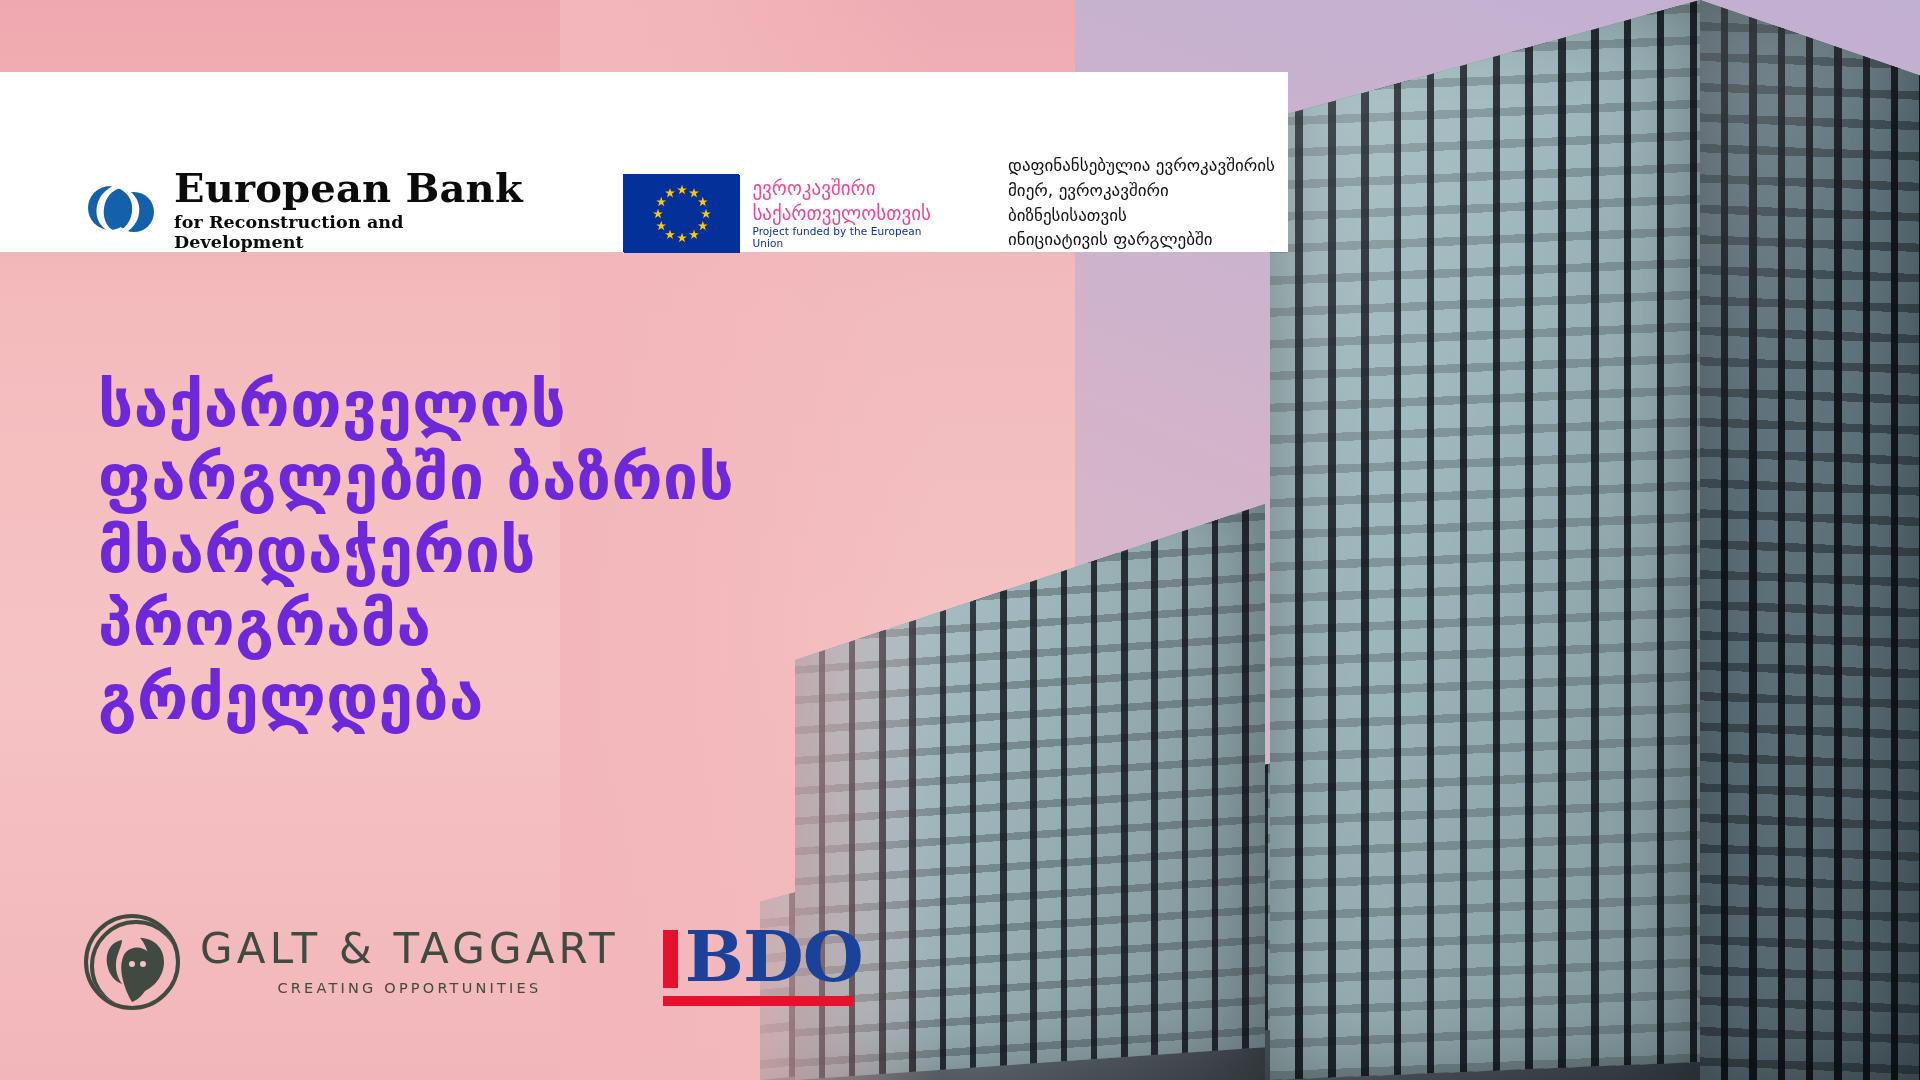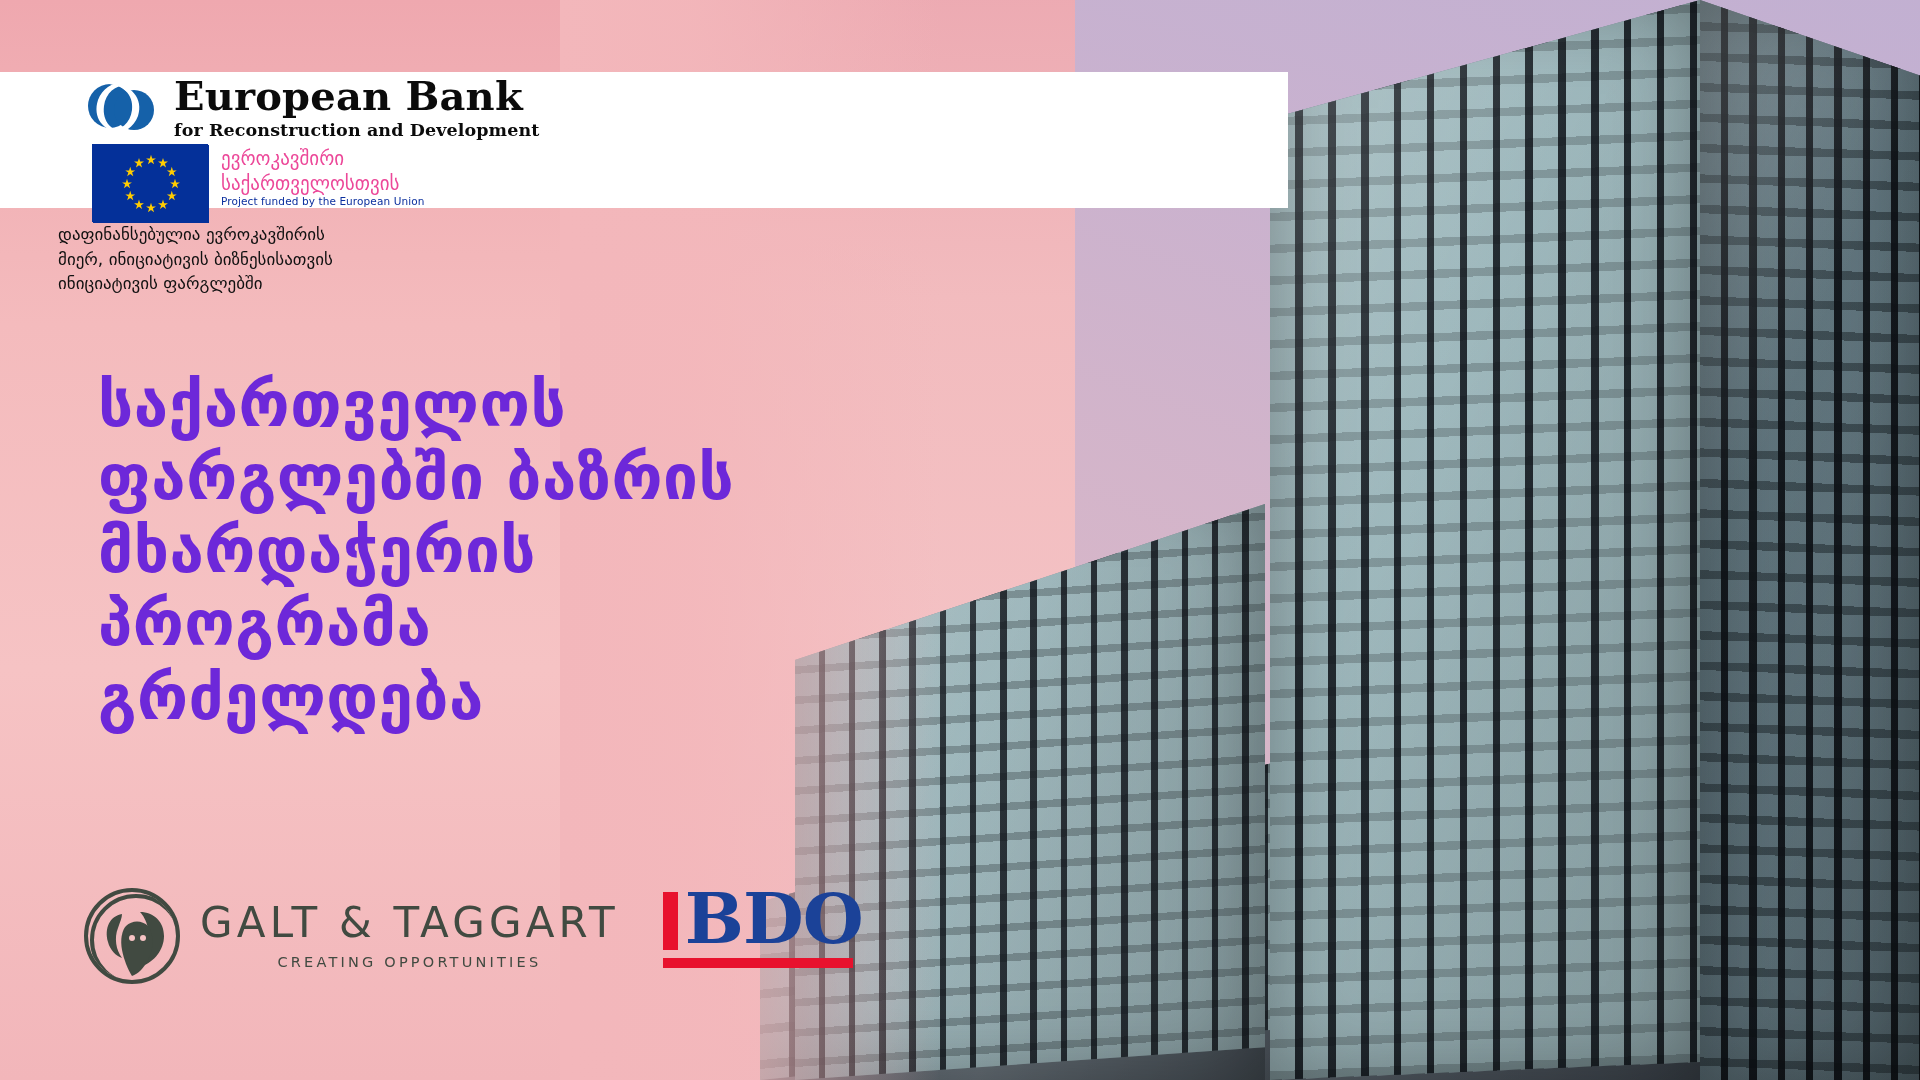--- a/index.html
+++ b/index.html
@@ -123,25 +123,24 @@
     background:linear-gradient(90deg,#f3b7bb 0%, rgba(243,183,187,.85) 35%, rgba(243,183,187,0) 100%);
     pointer-events:none;
   }
   #left-flat {
     position:absolute; left:0; top:0; width:620px; height:100%;
     background:linear-gradient(180deg,#efa8af 0%,#f4bbbd 30%,#f6c3c4 62%,#f2b6ba 100%);
   }
 
   
   #logo-bar {
-    position:absolute; left:0; top:72px; width:1288px; height:136px;
+    position:absolute; left:0; top:72px; width:1288px; height:180px;
     background:#ffffff;
-    display:flex; align-items:flex-start;
+    display:flex; align-items:flex-end;
     z-index:20;
-    flex-direction:column;
   }
 
   
   #ebrd { display:flex; align-items:center; margin-left:86px; }
   #ebrd-mark { width:72px; height:72px; position:relative; flex:none; }
   #ebrd-text { margin-left:16px; }
   #ebrd-line1 {
     font-family:"DejaVu Serif","Liberation Serif",serif;
     font-weight:700; font-size:40px; color:#0b0b0b; letter-spacing:.2px; line-height:1.02;
   }
@@ -178,21 +177,21 @@
     color:#6d28d9;
   }
   #headline .hl {
     font-size:62px; line-height:1.18; font-weight:700; letter-spacing:.5px;
     font-family:"DejaVu Sans","Liberation Sans",sans-serif;
     white-space:nowrap;
   }
 
   
   #bottom-logos {
-    position:absolute; left:84px; bottom:96px; display:flex; align-items:flex-start; z-index:15;
+    position:absolute; left:84px; bottom:70px; display:flex; align-items:flex-end; z-index:15;
   }
   #gt { display:flex; align-items:center; }
   #gt-mark {
     width:96px; height:96px; border-radius:50%; border:4px solid #414a41;
     position:relative; flex:none; overflow:hidden;
   }
   #gt-text { margin-left:20px; }
   #gt-name {
     font-size:42px; font-weight:400; color:#414a41; letter-spacing:4.2px;
     font-family:"DejaVu Sans","Liberation Sans",sans-serif; line-height:1;
@@ -293,21 +292,21 @@
     </div>
     <div id="eu-text">
       <div class="eu-ln">ევროკავშირი</div>
       <div class="eu-ln">საქართველოსთვის</div>
       <div id="eu-sub">Project funded by the European Union</div>
     </div>
   </div>
 
   <div id="fund-note">
     <div class="fund-ln">დაფინანსებულია ევროკავშირის</div>
-    <div class="fund-ln">მიერ, ინიციატივის ბიზნესისათვის</div>
+    <div class="fund-ln">მიერ, ევროკავშირი ბიზნესისათვის</div>
     <div class="fund-ln">ინიციატივის ფარგლებში</div>
   </div>
 </div>
 
 <div id="headline">
   <div class="hl">საქართველოს</div>
   <div class="hl">ფარგლებში ბაზრის</div>
   <div class="hl">მხარდაჭერის</div>
   <div class="hl">პროგრამა</div>
   <div class="hl">გრძელდება</div>

